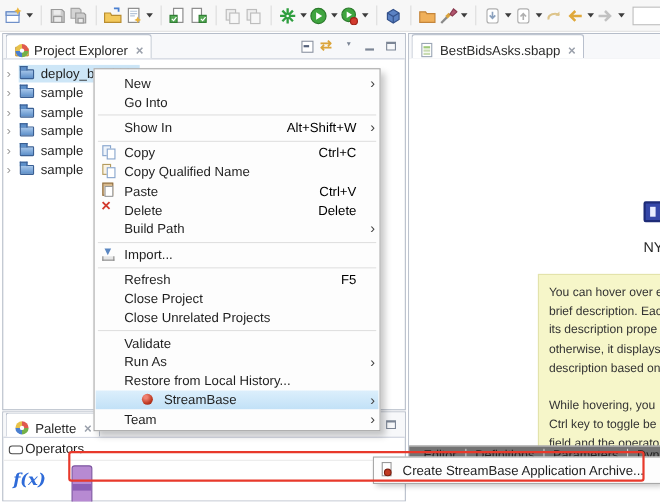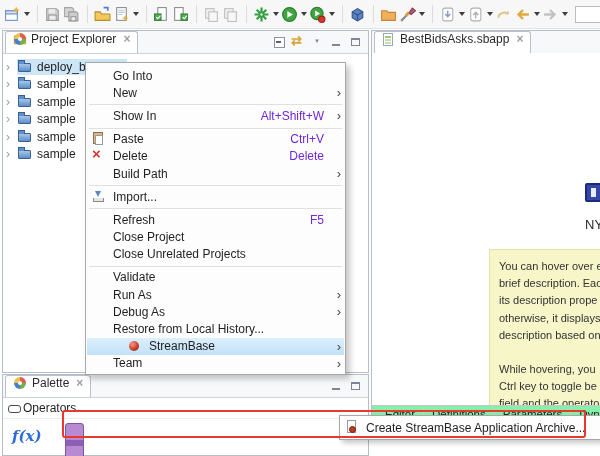--- a/index.html
+++ b/index.html
@@ -16,21 +16,21 @@
   }
   .tbtn{width:19px;height:19px;display:inline-flex;align-items:center;justify-content:center;flex:0 0 auto;}
   .tcaret{width:9px;height:19px;display:inline-flex;align-items:center;justify-content:center;flex:0 0 auto;}
   .tcaret::before{content:"";border-left:3.5px solid transparent;border-right:3.5px solid transparent;border-top:4px solid #3c3c3c;}
   .tsep{width:6px;height:18px;border-right:1px solid #dcdcdc;margin-right:5px;flex:0 0 auto;}
   .qa-box{width:52px;height:15px;background:#fff;border:1px solid #bcbcbc;margin:0 3px 0 6px;position:relative;flex:0 0 auto;}
   .qa-box::after{content:"";position:absolute;right:3px;top:5px;border-left:3.5px solid transparent;border-right:3.5px solid transparent;border-top:4px solid #9a9a9a;}
   
   .panel{position:absolute;background:#fff;border:1px solid #b6bdc9;box-sizing:border-box;}
   .panel-header{height:22px;background:#f7f8fa;border-bottom:1px solid #ccd2dc;display:flex;align-items:stretch;position:relative;}
-  .tab{display:flex;align-items:flex-start;gap:4px;background:#fff;border:1px solid #b9c0cd;border-bottom:none;
+  .tab{display:flex;align-items:flex-end;gap:4px;background:#fff;border:1px solid #b9c0cd;border-bottom:none;
        border-radius:3px 3px 0 0;padding:0 7px;margin-left:2px;margin-top:0;font-size:12px;color:#2a2a2a;}
   .tab-close{margin-left:3px;}
   .tab-close::before{content:"×";font-size:12px;color:#9aa0ab;font-weight:700;line-height:1;}
   .panel-actions{position:absolute;right:3px;top:3px;display:flex;gap:2px;}
   .pa{width:17px;height:16px;position:relative;display:inline-block;}
   .pa-collapse::before{content:"";position:absolute;left:2px;top:3px;width:9px;height:9px;border:1px solid #8a92a0;background:#fff;}
   .pa-collapse::after{content:"";position:absolute;left:4px;top:7px;width:5px;height:2px;background:#55617a;}
   .pa-link::before{content:"⇄";position:absolute;left:0;top:-1px;color:#dba43a;font-size:13px;font-weight:700;}
   .pa-menu::before{content:"▼";position:absolute;left:4px;top:4px;font-size:6px;color:#7c8696;}
   .pa-min::before{content:"";position:absolute;left:3px;top:10px;width:8px;height:2px;background:#7c8696;}
@@ -64,36 +64,36 @@
   .page-icon::before{content:"";position:absolute;left:1px;top:1px;width:10px;height:13px;background:#fff;border:1px solid #9aa5b5;box-sizing:border-box;}
   .page-icon::after{content:"";position:absolute;left:3px;top:4px;width:6px;height:2px;background:#9fc97a;box-shadow:0 3px 0 #c9dcb2,0 6px 0 #c9dcb2;}
   .canvas{position:absolute;left:0;top:22px;right:0;bottom:17px;background:#fff;overflow:hidden;}
   .blue-comp{position:absolute;left:213px;top:130px;width:22px;height:19px;background:#3547a8;border:2px solid #1d2b77;border-radius:2px;box-sizing:border-box;}
   .blue-comp::after{content:"";position:absolute;left:4px;top:3px;width:5px;height:9px;background:#e9edff;}
   .comp-label{position:absolute;left:213px;top:164px;font-size:13px;color:#2a2a2a;white-space:nowrap;}
   .note{position:absolute;left:117px;top:196px;width:130px;height:159px;background:#f6f6c9;border:1px solid #e3e3ab;
         padding:8px 0 0 9px;box-sizing:border-box;overflow:hidden;}
   .note-line{font-size:11px;line-height:17.2px;color:#333;white-space:nowrap;}
   .note-para2{margin-top:17px;}
-  .bottom-tabs{position:absolute;left:0;right:0;bottom:0;height:17px;background:#86efac;border-top:1px solid #c6c6c6;
+  .bottom-tabs{position:absolute;left:0;right:0;bottom:0;height:17px;background:#737373;border-top:1px solid #c6c6c6;
         display:flex;align-items:center;padding-left:5px;overflow:hidden;}
   .btab{font-size:11.5px;color:#222;padding:0 8px;border-right:1px solid #cfcfcf;height:13px;line-height:13px;white-space:nowrap;}
   
   .context-menu{
     position:absolute;left:85px;top:62px;width:261px;z-index:40;
     background:#fdfdfd;border:1px solid #a8a8a8;box-shadow:4px 4px 6px rgba(0,0,0,.22);
     padding:4px 1px 2px 1px;box-sizing:border-box;
   }
   .menu-row{height:17.2px;display:flex;align-items:center;padding:0 3px 0 4px;}
   .menu-row.hl{background:linear-gradient(#dceffc,#c2e1f7);padding-left:40px;}
   .menu-row.sep{height:6px;position:relative;}
   .menu-row.sep::after{content:"";position:absolute;left:2px;right:2px;top:3px;border-top:1px solid #e0e0e0;}
   .mi{position:relative;width:17px;height:15px;flex:0 0 17px;margin-right:5px;}
   .mlabel{white-space:nowrap;}
-  .mshortcut{margin-left:auto;padding-right:9px;white-space:nowrap;color:#6d28d9;}
+  .mshortcut{margin-left:auto;padding-right:9px;white-space:nowrap;color:#000000;}
   .marrow{width:8px;text-align:right;visibility:hidden;color:#444;font-size:13px;line-height:1;}
   .marrow::before{content:"›";}
   .menu-row.has-sub .marrow{visibility:visible;}
   
   .mi-copy::before{content:"";position:absolute;left:2px;top:0;width:8px;height:10px;background:#eef4fb;border:1px solid #86a4cc;box-sizing:border-box;}
   .mi-copy::after{content:"";position:absolute;left:6px;top:3px;width:8px;height:10px;background:#fff;border:1px solid #86a4cc;box-sizing:border-box;}
   .mi-copyq::before{content:"";position:absolute;left:2px;top:0;width:8px;height:10px;background:#fbf3e2;border:1px solid #b49b5e;box-sizing:border-box;}
   .mi-copyq::after{content:"";position:absolute;left:6px;top:3px;width:8px;height:10px;background:#fff;border:1px solid #86a4cc;box-sizing:border-box;}
   .mi-paste::before{content:"";position:absolute;left:2px;top:0;width:10px;height:12px;background:#d9b98a;border:1px solid #8f6f45;box-sizing:border-box;}
   .mi-paste::after{content:"";position:absolute;left:4px;top:3px;width:8px;height:10px;background:#fff;border:1px solid #9a9a9a;box-sizing:border-box;}
@@ -390,30 +390,30 @@
 
   <span class="btab">Editor</span>
       <span class="btab">Definitions</span>
       <span class="btab">Parameters</span>
       <span class="btab">Dynamic V</span>
     </div>
 </div>
 
 <div class="context-menu">
 
+    <div class="menu-row has-sub">
+      <span class="mi"></span>
+      <span class="mlabel">New</span>
+      <span class="mshortcut"></span>
+      <span class="marrow"></span>
+    </div>
+
     <div class="menu-row">
       <span class="mi"></span>
       <span class="mlabel">Go Into</span>
-      <span class="mshortcut"></span>
-      <span class="marrow"></span>
-    </div>
-
-    <div class="menu-row has-sub">
-      <span class="mi"></span>
-      <span class="mlabel">New</span>
       <span class="mshortcut"></span>
       <span class="marrow"></span>
     </div>
 
     <div class="menu-row sep">
       
       
       
       
     </div>
@@ -425,21 +425,33 @@
       <span class="marrow"></span>
     </div>
 
     <div class="menu-row sep">
       
       
       
       
     </div>
 
-
+    <div class="menu-row">
+      <span class="mi mi-copy"></span>
+      <span class="mlabel">Copy</span>
+      <span class="mshortcut">Ctrl+C</span>
+      <span class="marrow"></span>
+    </div>
+
+    <div class="menu-row">
+      <span class="mi mi-copyq"></span>
+      <span class="mlabel">Copy Qualified Name</span>
+      <span class="mshortcut"></span>
+      <span class="marrow"></span>
+    </div>
 
     <div class="menu-row">
       <span class="mi mi-paste"></span>
       <span class="mlabel">Paste</span>
       <span class="mshortcut">Ctrl+V</span>
       <span class="marrow"></span>
     </div>
 
     <div class="menu-row">
       <span class="mi mi-delete"></span>
@@ -513,26 +525,20 @@
       <span class="marrow"></span>
     </div>
 
     <div class="menu-row has-sub">
       <span class="mi"></span>
       <span class="mlabel">Run As</span>
       <span class="mshortcut"></span>
       <span class="marrow"></span>
     </div>
 
-    <div class="menu-row has-sub">
-      <span class="mi"></span>
-      <span class="mlabel">Debug As</span>
-      <span class="mshortcut"></span>
-      <span class="marrow"></span>
-    </div>
 
     <div class="menu-row">
       <span class="mi"></span>
       <span class="mlabel">Restore from Local History...</span>
       <span class="mshortcut"></span>
       <span class="marrow"></span>
     </div>
 
 
     <div class="menu-row hl has-sub">

